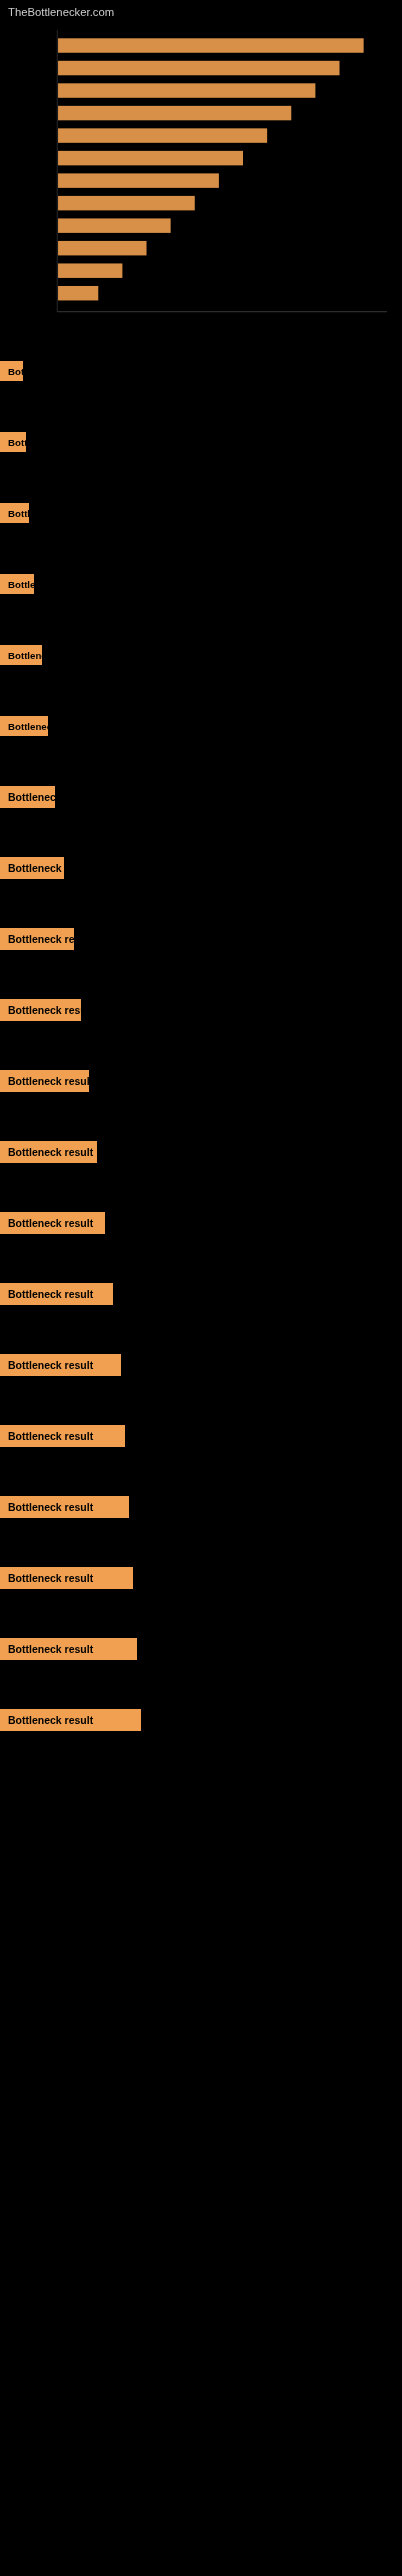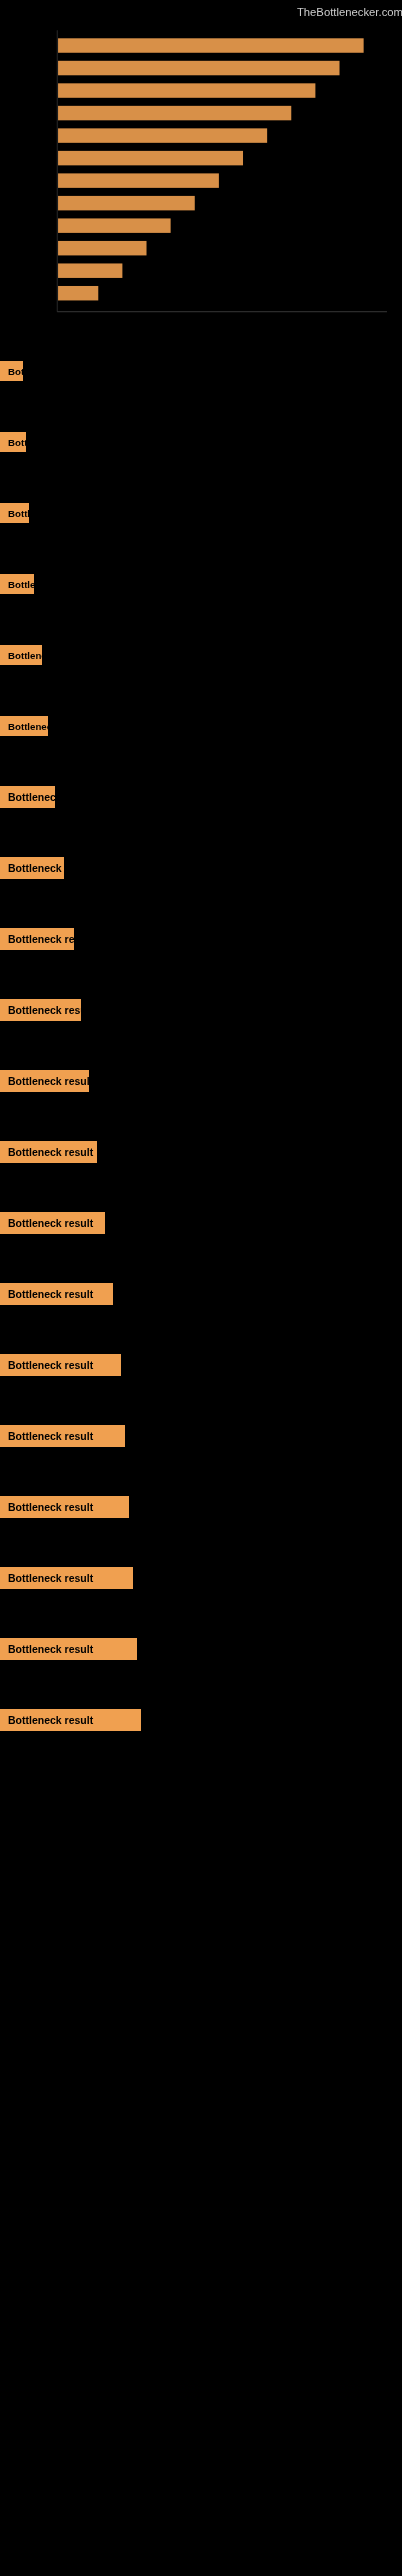--- a/index.html
+++ b/index.html
@@ -6,21 +6,21 @@
     body {
       background-color: #000;
       width: 403px;
       min-height: 2576px;
       font-family: Arial, sans-serif;
       position: relative;
     }
     .site-title {
       color: #ccc;
       font-size: 11.3px;
-      text-align: right;
+      text-align: left;
       padding-top: 6.4px;
       padding-bottom: 3.2px;
       padding-left: 8px;
     }
     .chart-area {
       width: 386px;
       height: 306px;
       margin: 0 auto;
       background: #000;
       position: relative;

